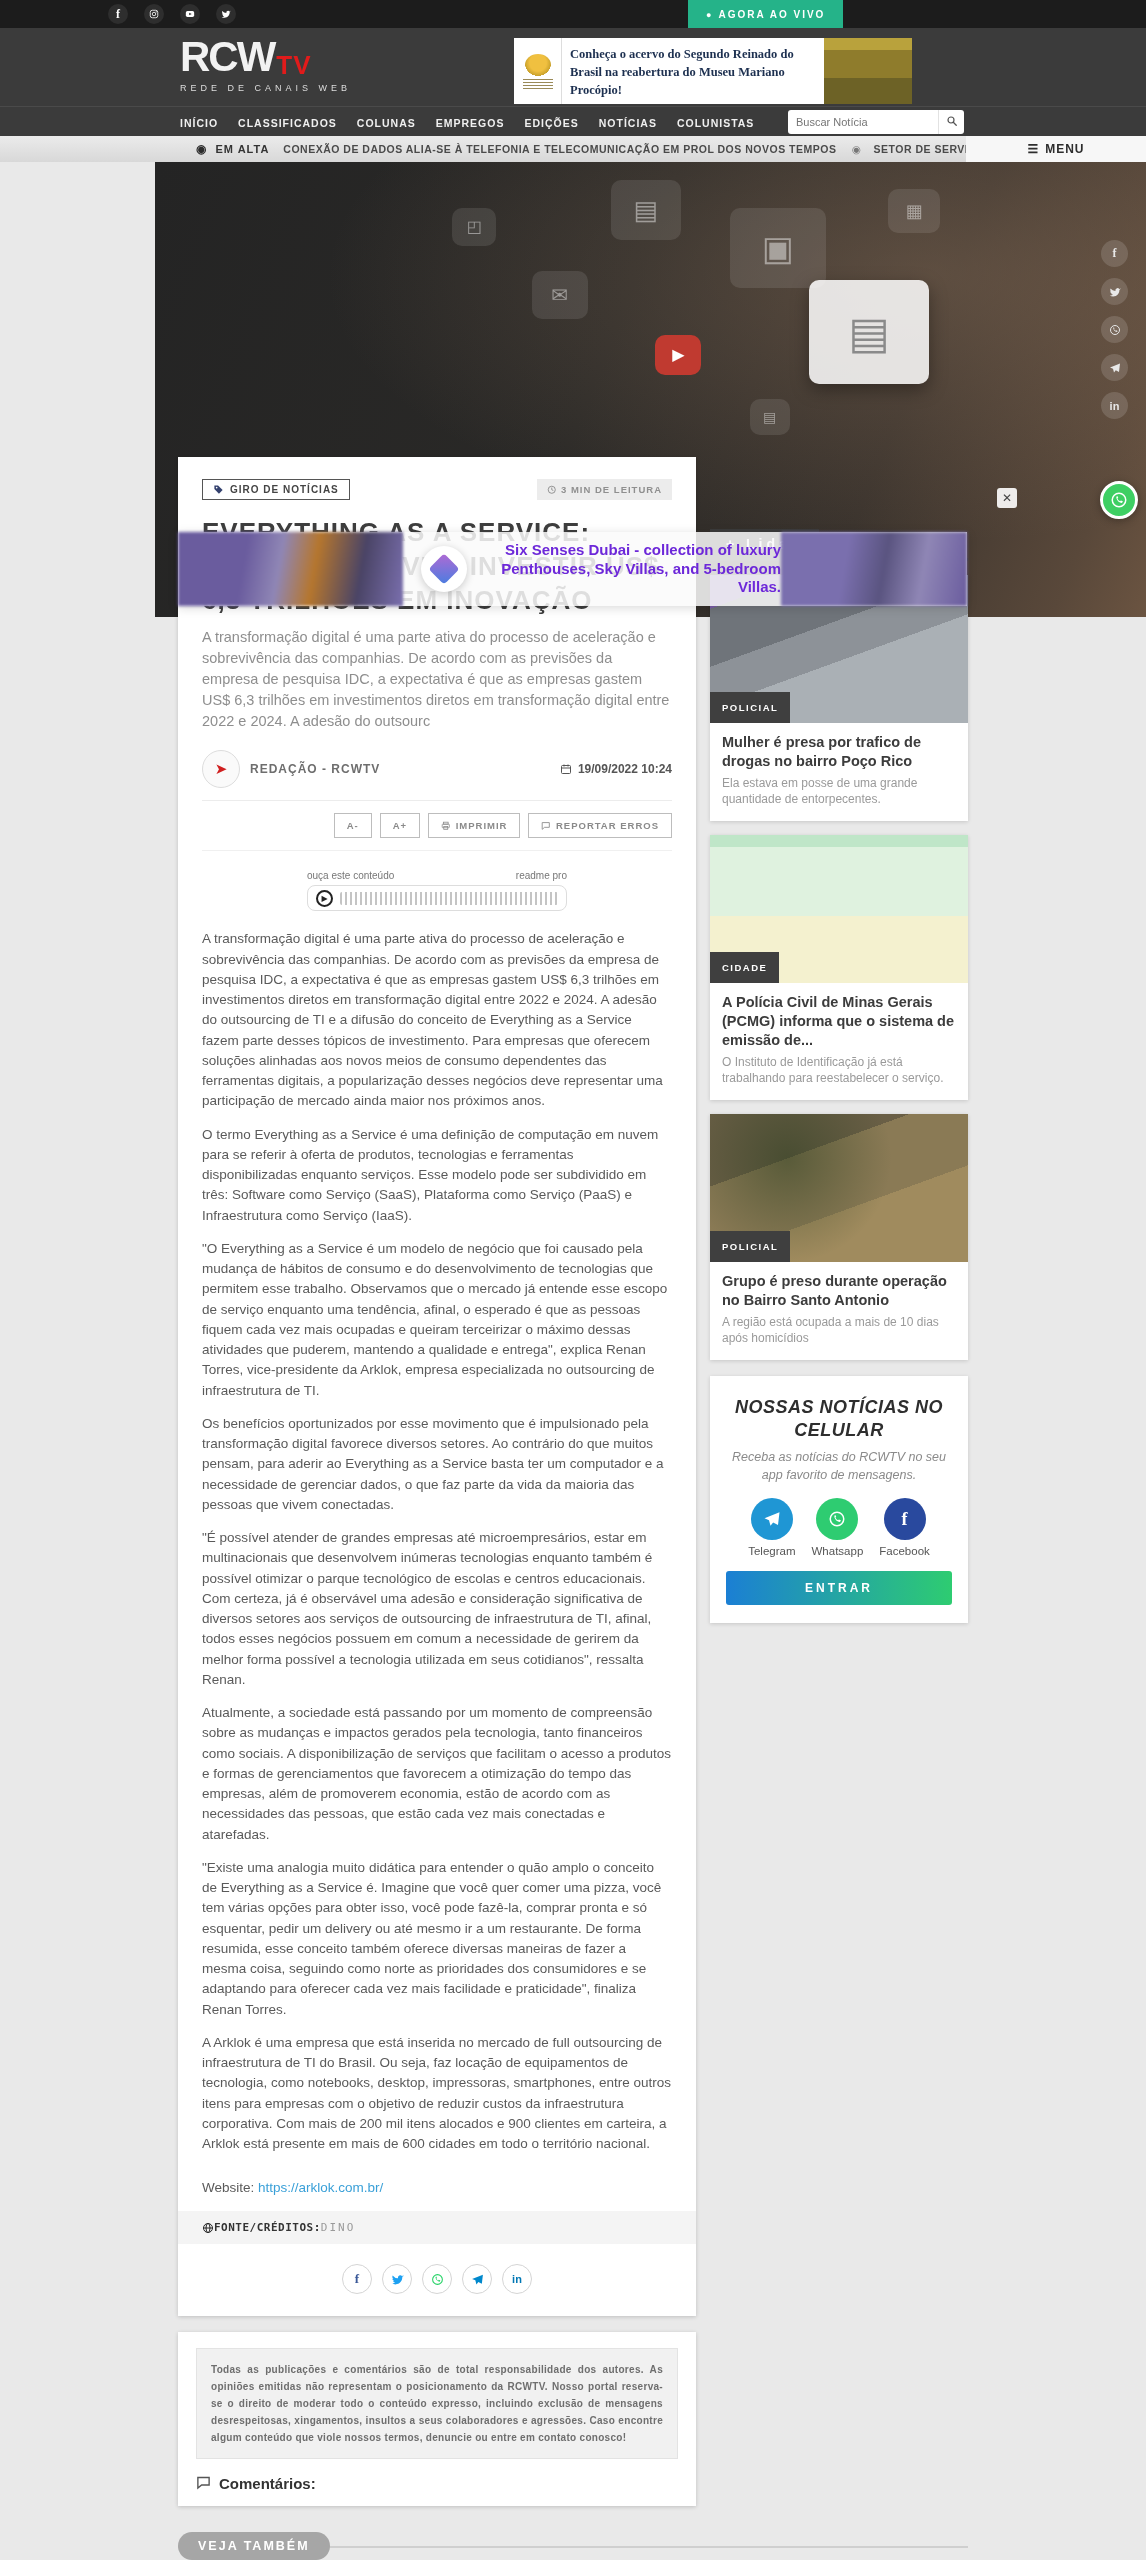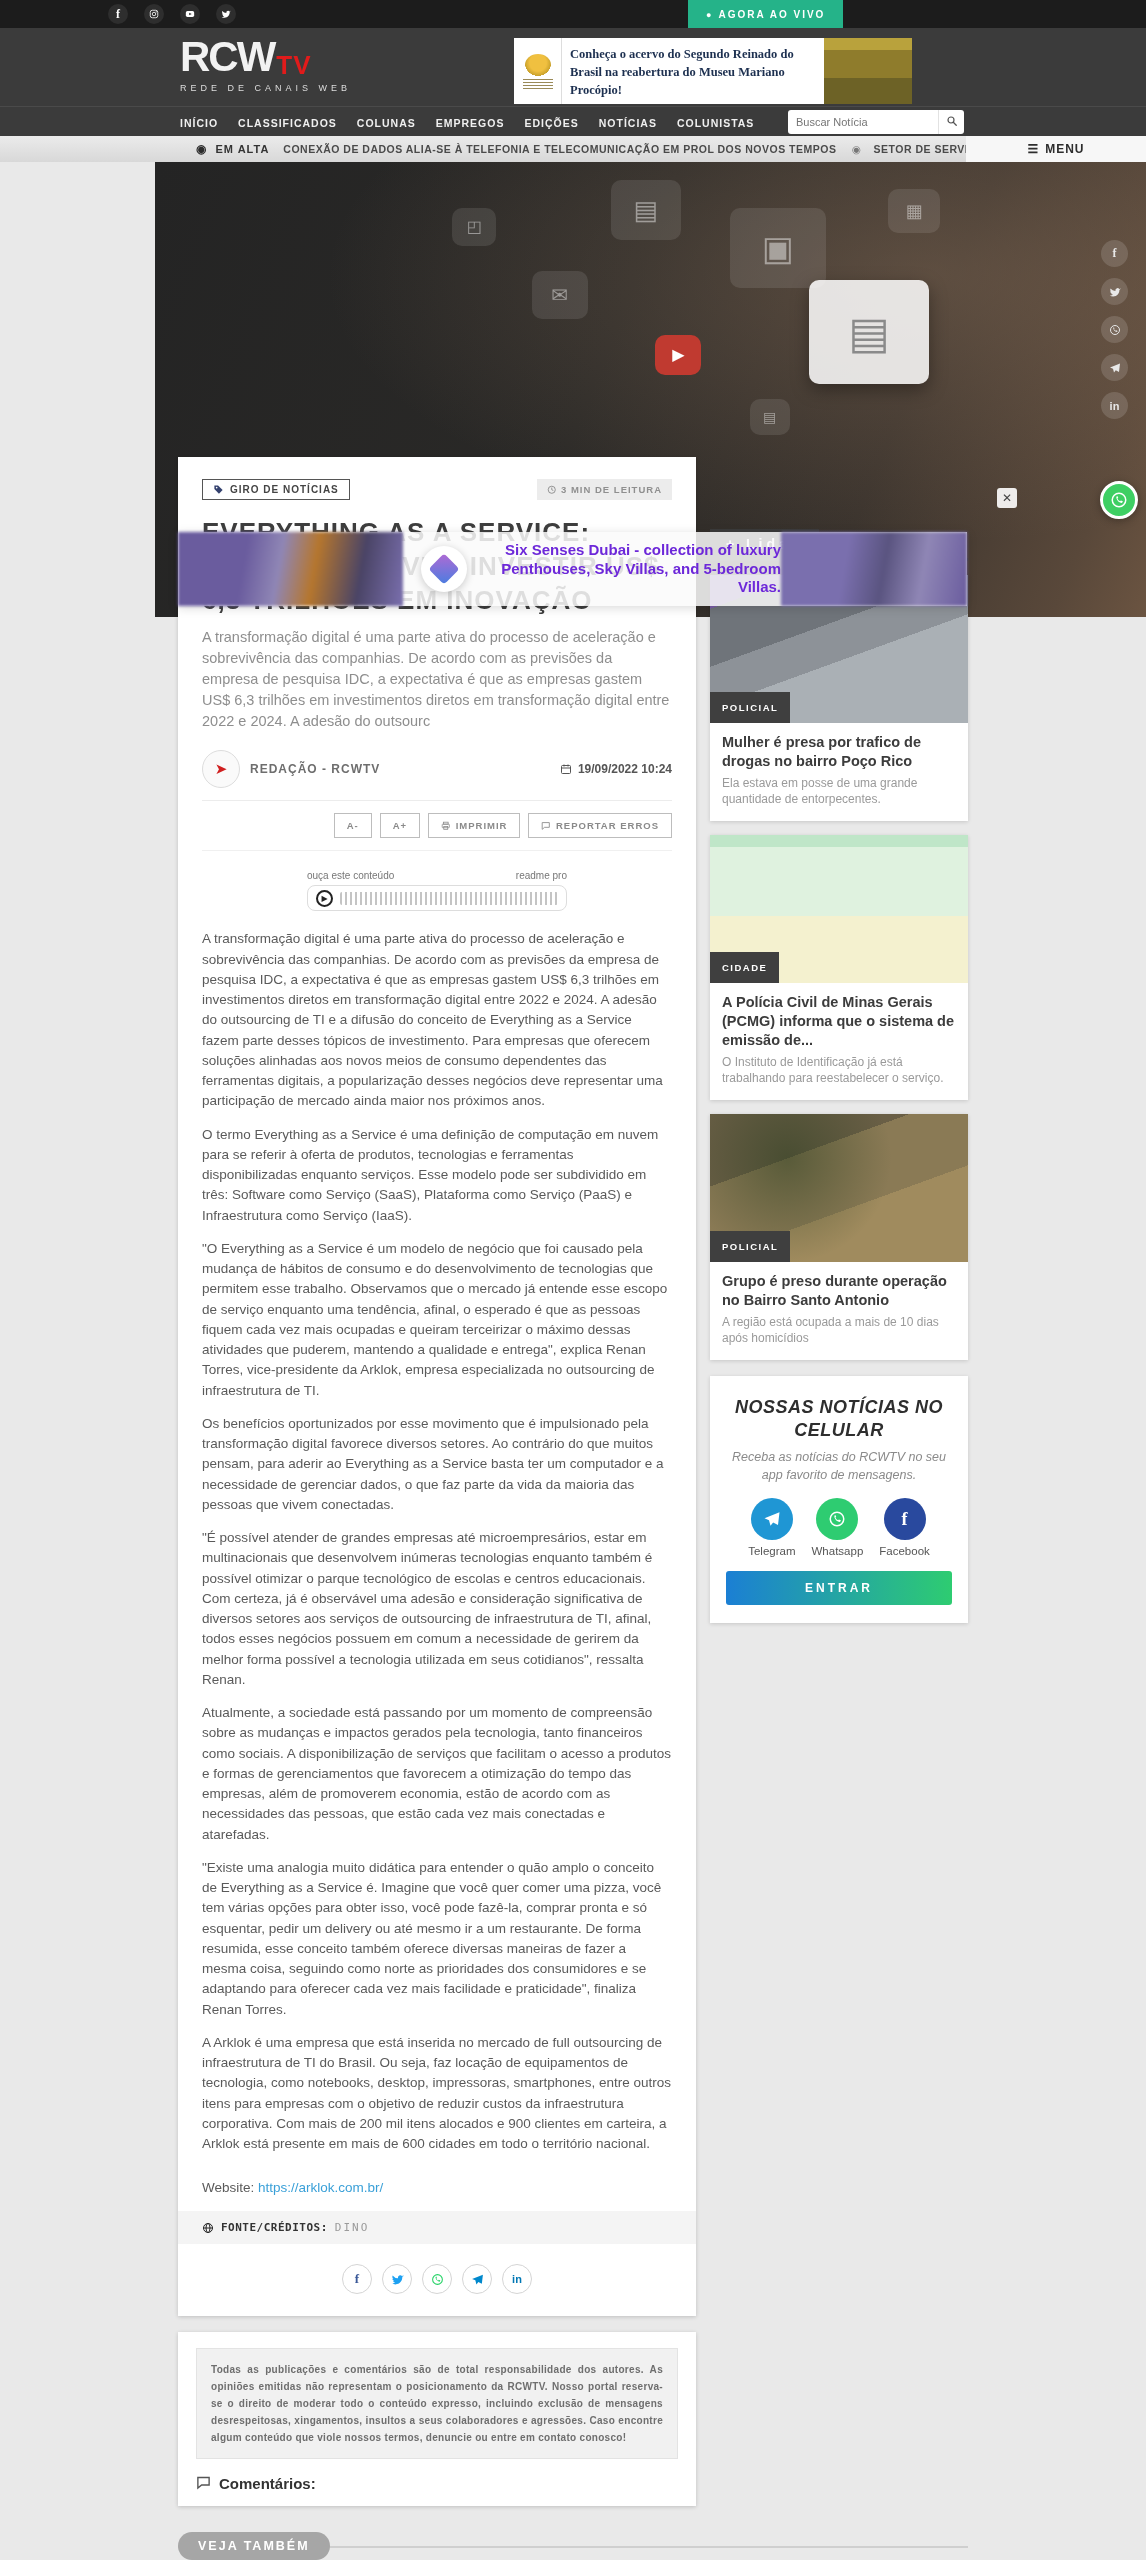--- a/index.html
+++ b/index.html
@@ -103,21 +103,21 @@
 
   .article-body { border-top:1px solid #f0f0f0; margin-top:8px; padding-top:16px; }
   .audio-box { width:260px; margin:3px auto 18px; }
   .audio-labels { display:flex; justify-content:space-between; font-size:10px; color:#777; margin-bottom:4px; }
   .player { border:1px solid #ddd; border-radius:8px; height:26px; display:flex; align-items:center; padding:0 8px; gap:7px; background:#fff; }
   .play-btn { width:17px; height:17px; border-radius:50%; border:2px solid #222; background:#fff; color:#222; font-size:8px; line-height:13px; text-align:center; padding:0; flex:0 0 auto; }
   .wave { flex:1; height:13px; background:repeating-linear-gradient(90deg,#c4c4c4 0 2px, transparent 2px 5px); border-radius:2px; }
   .article-body p.bp { font-size:13.5px; color:#5a5a5a; line-height:1.5; margin:0 0 13px; }
   .website { font-size:13.5px; color:#5a5a5a; margin:26px 0 16px; }
   .website a { color:#3aa0d8; }
-  .fonte-bar { background:#f4f4f4; margin:0 -24px; padding:10px 24px; font-family:"DejaVu Sans Mono", monospace; font-size:11px; display:flex; align-items:center; gap:7px; }
+  .fonte-bar { background:#f4f4f4; margin:0 -24px; padding:10px 24px; font-family:"DejaVu Sans Mono", monospace; font-size:11px; display:flex; align-items:center; }
   .fonte-bar .lbl { font-weight:bold; color:#333; letter-spacing:.5px; }
   .fonte-bar .val { color:#9a9a9a; letter-spacing:2px; }
   .fonte-bar .g { color:#222; font-size:12px; }
   .share-row { display:flex; justify-content:center; gap:10px; padding:20px 0 4px; }
   .share-row a { width:30px; height:30px; border-radius:50%; border:1px solid #d5d5d5; display:flex; align-items:center; justify-content:center; font-size:13px; background:#fff; }
   .c-fb { color:#3b5998; font-family:"Liberation Serif", serif; font-weight:bold; }
   .c-tw { color:#1da1f2; } .c-wa { color:#25d366; } .c-tg { color:#0088cc; }
   .c-in { color:#0077b5; font-weight:bold; font-size:11px; }
 
   

